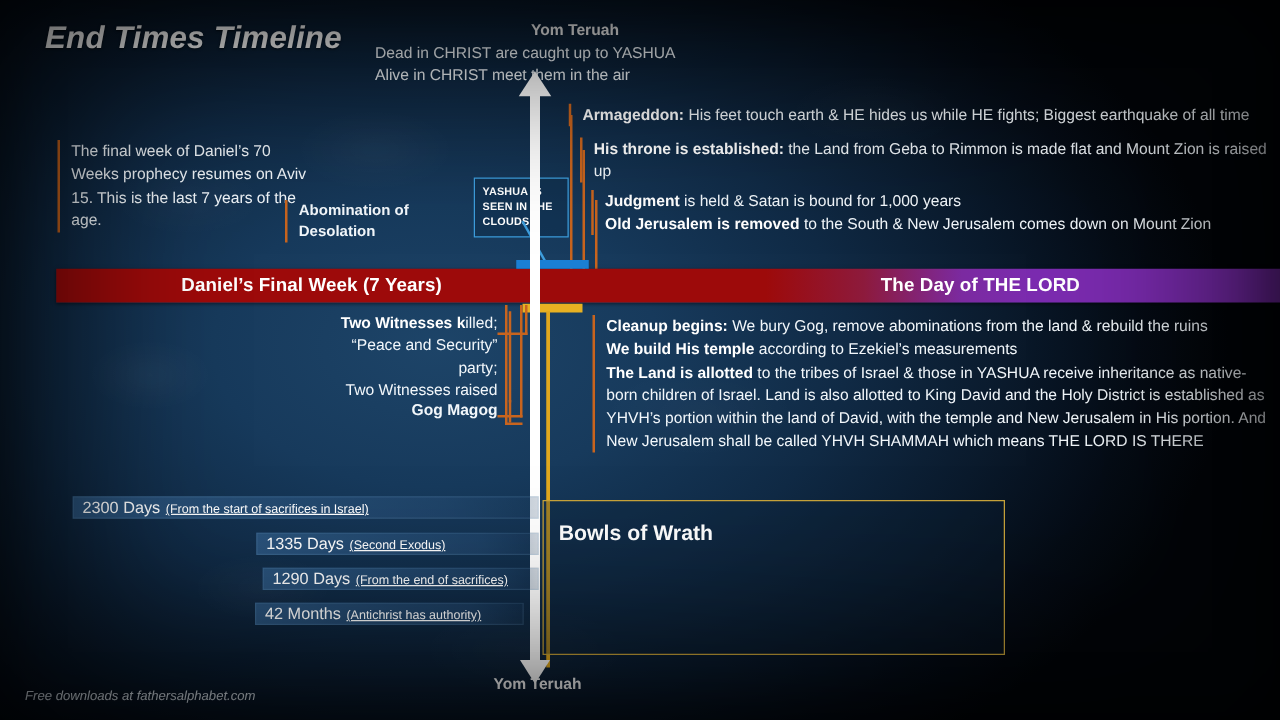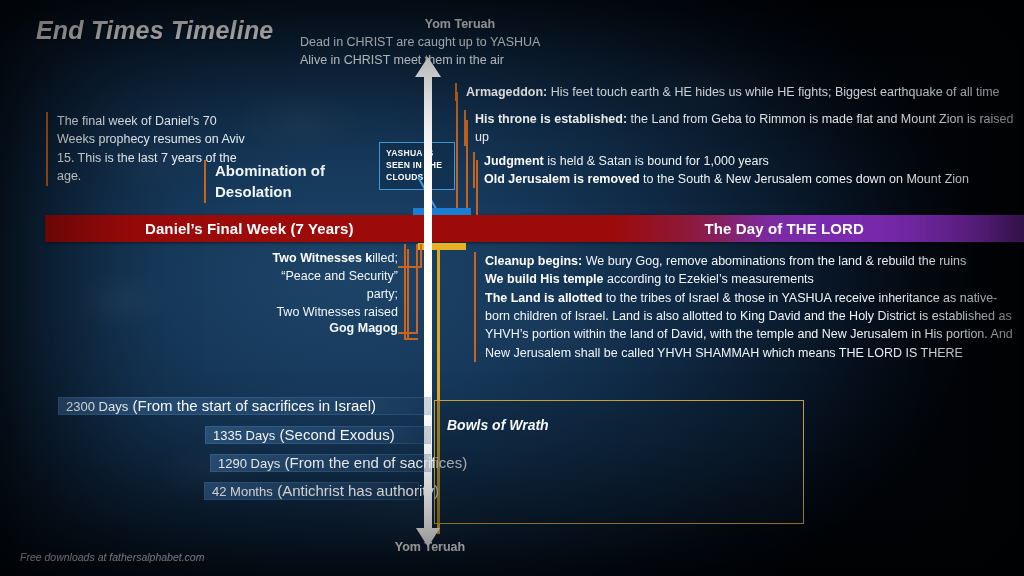--- a/index.html
+++ b/index.html
@@ -44,21 +44,21 @@
   }
 
   
   .tblock{font-size:12.5px;line-height:1.44;color:#f2f7fb;}
   .tblock b, .bold{font-weight:bold;color:#ffffff;}
   .rulerL{border-left:2px solid #c8641e;padding-left:9px;}
   .rulerR{border-right:2px solid #c8641e;padding-right:9px;text-align:right;}
 
   
   #note-daniel{left:46px;top:112px;width:195px;font-size:12.5px;line-height:1.47;}
-  #note-abom{left:204px;top:160px;width:150px;font-size:15px;line-height:1.42;font-weight:bold;}
+  #note-abom{left:228px;top:160px;width:150px;font-size:12px;line-height:1.42;font-weight:bold;}
 
   
   #top-yom{
     left:300px;top:16px;width:320px;text-align:center;
     font-size:12.5px;font-weight:bold;line-height:1.4;
   }
   #top-lines{
     left:300px;top:33px;width:460px;font-size:12.5px;line-height:1.45;
     text-align:left;
   }
@@ -131,36 +131,35 @@
   #note-cleanup{left:474px;top:252px;width:530px;font-size:12.5px;line-height:1.465;}
 
   
   .daybar{
     height:18px;line-height:18px;
     background:linear-gradient(to right, rgba(44,86,128,.92), rgba(38,76,116,.55) 80%, rgba(34,68,106,.20));
     color:#ffffff;white-space:nowrap;padding-left:8px;
     box-shadow:inset 0 0 0 1px rgba(120,170,210,.18);
   }
   .daybar .num{font-size:13px;font-weight:normal;margin-top:39px;}
-  .daybar .sub{font-size:15px;}
+  .daybar .sub{font-size:10px;text-decoration:underline;}
 
   #db1{left:58px;top:397px;width:365px;}
   #db2{left:205px;top:426px;width:218px;}
   #db3{left:210px;top:454px;width:213px;}
   #db4{left:204px;top:482px;width:207px;}
 
   
   #bowls{
     left:434px;top:400px;width:370px;height:124px;
     border:1.5px solid #c8a33a;
     background:rgba(12,32,54,.30);
     padding:14px 14px 0 12px;
-    font-size:14px;line-height:1.46;
+    font-size:17px;line-height:1.46;
     box-sizing:border-box;
-    font-style:italic;
   }
 
   
   #bottom-yom{
     left:330px;top:540px;width:200px;text-align:center;
     font-size:12.5px;font-weight:bold;
   }
 
   
   #footer{

